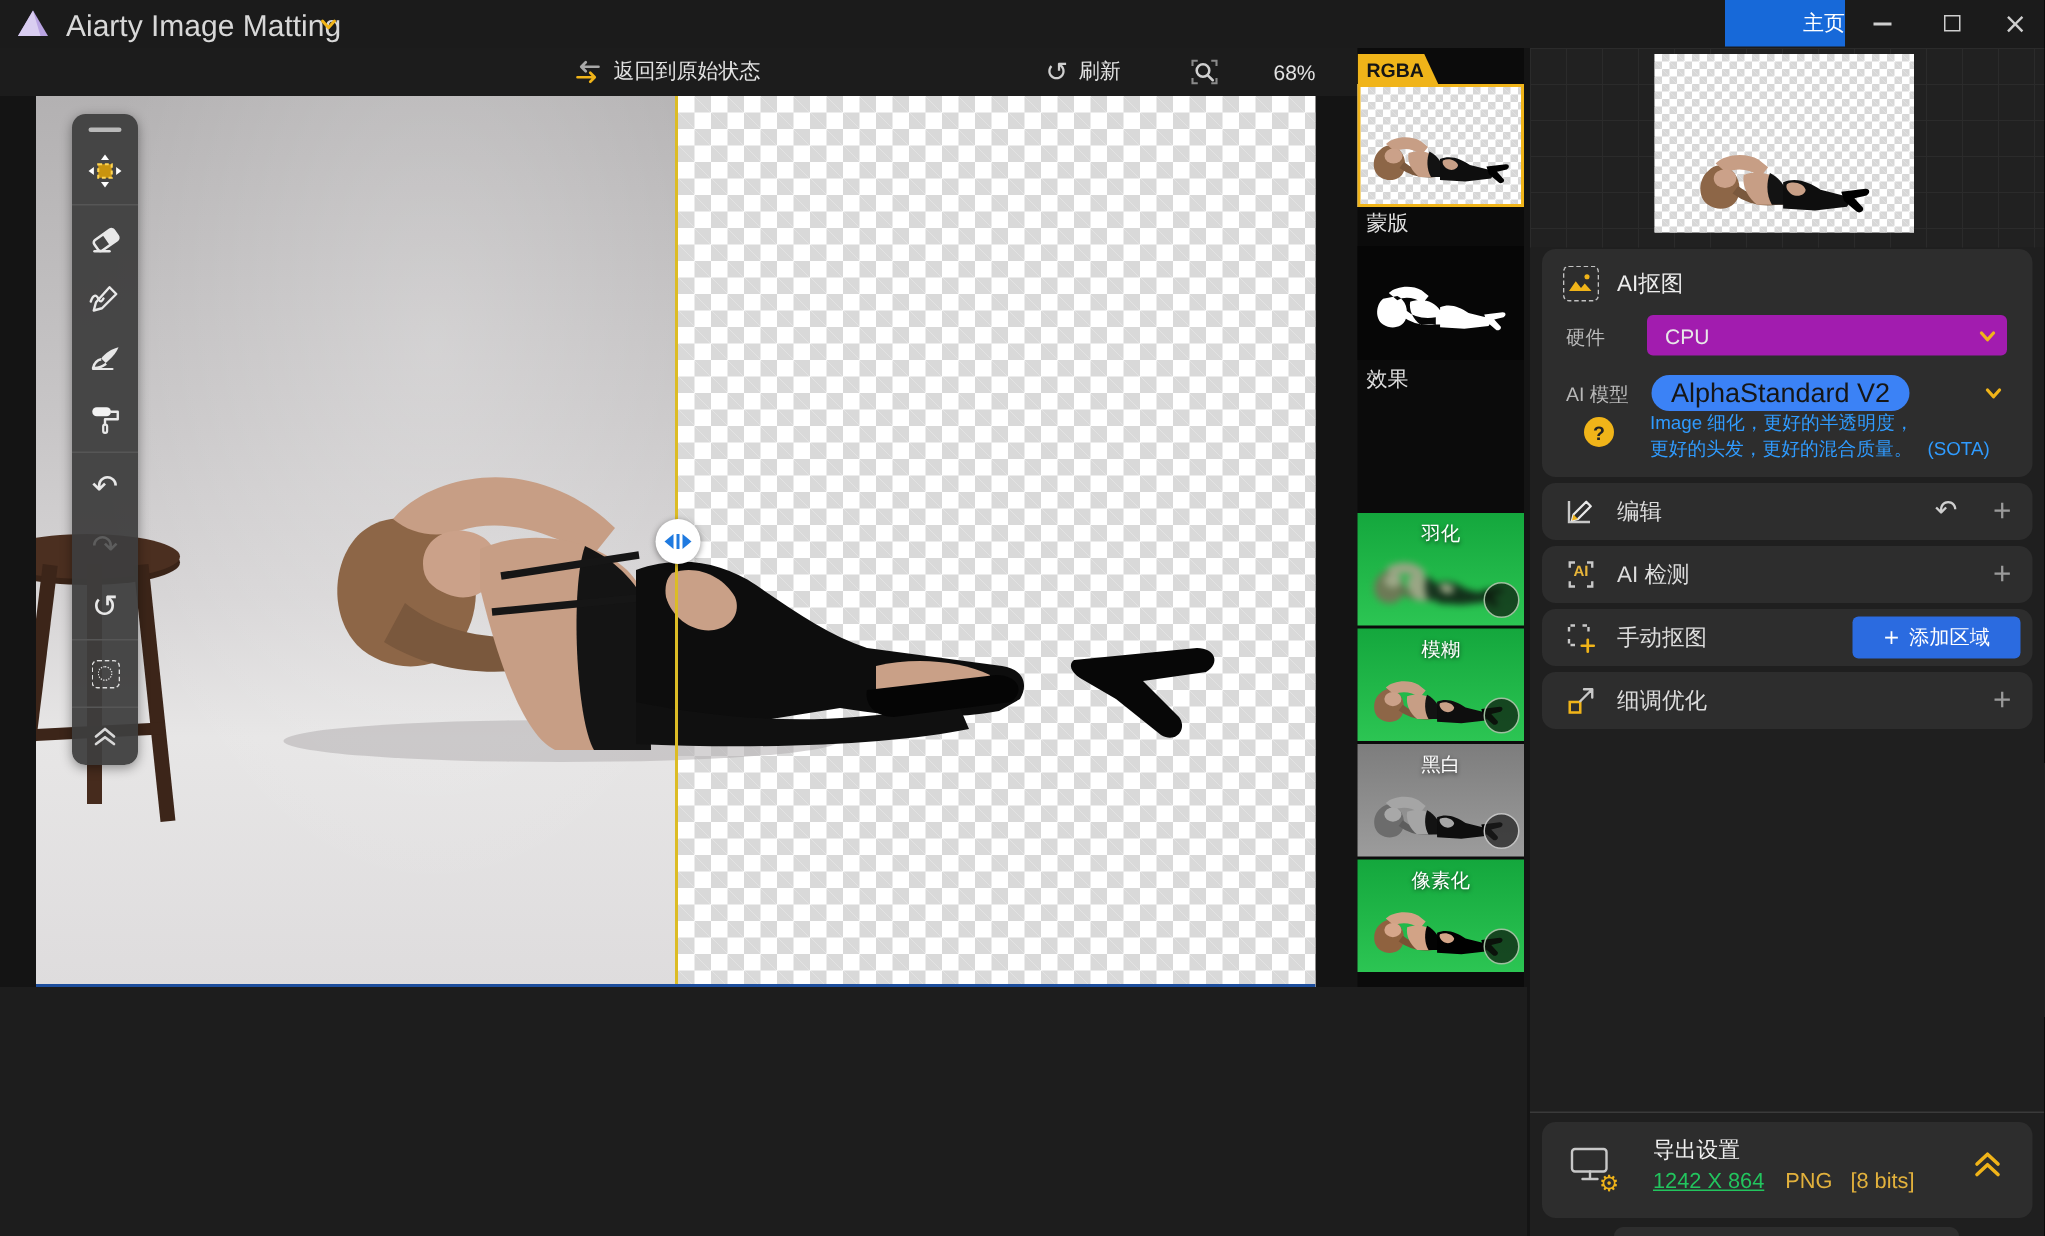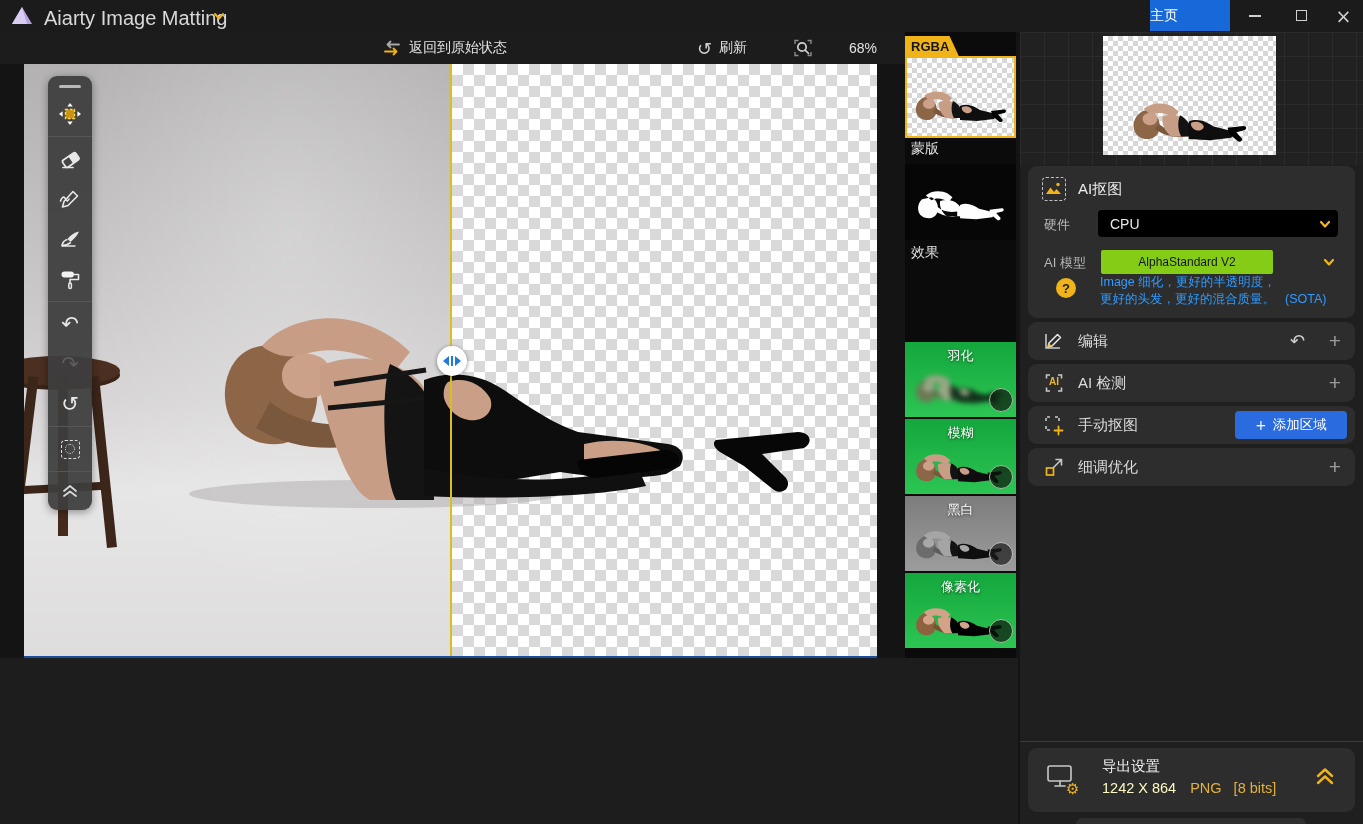--- a/index.html
+++ b/index.html
@@ -7,21 +7,21 @@
   body { font-family:"Liberation Sans","DejaVu Sans",sans-serif; }
   .app { position:relative; width:1363px; height:824px; background:#141414; overflow:hidden; }
   .abs { position:absolute; }
   .glyph { font-family:"DejaVu Sans",sans-serif; }
 
   
   .titlebar { left:0; top:0; width:1363px; height:32px; background:#1b1b1b; }
   .logo { left:10px; top:4px; width:24px; height:24px; }
   .app-name { left:44px; top:7px; font-size:20px; color:#d8d8d8; }
   .app-menu-chevron { left:212px; top:9px; width:14px; height:14px; }
-  .home-btn { left:1150px; top:0; width:80px; height:31px; background:#1769d9; color:#fff; font-size:14px; text-align:left; line-height:31px; cursor:pointer; }
+  .home-btn { left:1150px; top:0; width:80px; height:31px; background:#1769d9; color:#fff; font-size:14px; text-align:right; line-height:31px; cursor:pointer; }
   .win-btn { top:0; width:46px; height:31px; display:flex; align-items:center; justify-content:center; color:#cfcfcf; }
   .min-btn { left:1232px; } .max-btn { left:1278px; } .close-btn { left:1324px; width:39px; font-size:19px; }
   .min-bar { width:12px; height:2px; background:#cfcfcf; }
   .max-box { width:11px; height:11px; border:1.5px solid #cfcfcf; }
 
   
   .topbar { left:0; top:32px; width:905px; height:32px; background:#1c1c1c;padding-left:48px; }
   .tb-item { top:0; height:32px; display:flex; align-items:center; gap:7px; color:#e2e2e2; font-size:14px; }
   .tb-reset { left:382px; } .tb-refresh { left:697px; } .tb-zoom { left:793px;gap:36px; }
   .tb-refresh .glyph, .tb-zoom-chevron { color:#cfcfcf; }
@@ -86,41 +86,41 @@
   .preview-pane { left:0; top:0; width:343px; height:133px; background:#212121;
     background-image:linear-gradient(#2b2b2b 1px,transparent 1px),linear-gradient(90deg,#2b2b2b 1px,transparent 1px);
     background-size:24px 24px; overflow:hidden; }
   .preview-img { left:83px; top:4px; width:173px; height:119px; }
   .panel { left:8px; width:327px; background:#2d2d2d; border-radius:9px; }
   .ai-panel { top:134px; height:152px; }
   .panel-header { position:absolute; left:14px; top:11px; display:flex; align-items:center; gap:12px; }
   .panel-title { color:#ececec; font-size:15px; }
   .icon-ai { width:24px; height:24px; border:1.5px dashed #c2c2c2; border-radius:4px; position:relative; }
   .form-label { position:absolute; color:#b8b8b8; font-size:13px; }
-  .select { position:absolute; background:#000000; border-radius:4px; color:#e8e8e8; font-size:14px; display:flex; align-items:center; padding:0 12px; cursor:pointer; }
+  .select { position:absolute; background:#a21caf; border-radius:4px; color:#e8e8e8; font-size:14px; display:flex; align-items:center; padding:0 12px; cursor:pointer; }
   .chev-y { position:absolute; width:14px; height:14px; }
-  .model-pill { position:absolute; left:73px; top:84px; width:172px; height:24px; background:#84cc16; border-radius:2px; color:#161616; font-size:12px; display:flex; align-items:center; justify-content:center; cursor:pointer; }
+  .model-pill { position:absolute; left:73px; top:84px; width:172px; height:24px; background:#3b82f6; border-radius:12px; color:#161616; font-size:18px; display:flex; align-items:center; justify-content:center; cursor:pointer; }
   .help-circle { position:absolute; left:28px; top:112px; width:20px; height:20px; border-radius:50%; background:#f0b419; color:#222; font-size:13px; font-weight:bold; display:flex; align-items:center; justify-content:center; cursor:pointer; }
   .model-desc { position:absolute; left:72px; top:108px; width:250px; color:#2f9bff; font-size:12.5px; line-height:17px; }
   .sota { margin-left:10px; }
   .row-panel { height:38px; }
   .row-edit { top:290px; } .row-detect { top:332px; } .row-manual { top:374px; } .row-refine { top:416px; }
   .row-icon { position:absolute; left:14px; top:7px; width:24px; height:24px; }
   .row-label { position:absolute; left:50px; top:10px; color:#dcdcdc; font-size:15px; }
   .row-plus { position:absolute; right:14px; top:7px; color:#9a9a9a; font-size:21px; font-weight:300; cursor:pointer; }
   .row-undo { position:absolute; right:50px; top:8px; color:#cfcfcf; font-size:18px; cursor:pointer; }
   .detect-ai-text { position:absolute; left:4px; top:5px; width:16px; text-align:center; color:#e9b63a; font-size:10px; font-weight:bold; }
   .add-region-btn { position:absolute; right:8px; top:5px; width:112px; height:28px; background:#2b6be0; border-radius:4px; color:#fff; font-size:13.5px; display:flex; align-items:center; justify-content:center; gap:6px; cursor:pointer; }
   .sb-divider { left:0; top:709px; width:343px; height:1px; background:#3a3a3a; }
   .export-panel { top:716px; height:64px; }
   .export-icon { position:absolute; left:18px; top:16px; width:34px; height:32px; }
   .export-gear { position:absolute; left:20px; bottom:-2px; color:#f0b419; font-size:15px; }
   .export-title { position:absolute; left:74px; top:9px; color:#f2f2f2; font-size:14.5px; }
   .export-value { position:absolute; left:74px; top:32px; font-size:14.5px; }
-  .export-size { color:#fef9c3; } .export-format { color:#e2b13c; margin-left:14px; } .export-bits { color:#e2b13c; margin-left:12px;margin-top:40px; }
+  .export-size { color:#22c55e;text-decoration:underline; } .export-format { color:#e2b13c; margin-left:14px; } .export-bits { color:#e2b13c; margin-left:12px;margin-top:40px; }
   .export-collapse { position:absolute; right:18px; top:16px; cursor:pointer; }
   .export-peek { left:56px; top:786px; width:230px; height:6px; background:#2e2e2e; border-radius:10px 10px 0 0; }
 
   
   .bottombar { left:0; top:658px; width:1018px; height:166px; background:#1d1d1d; }
 
   svg.icon { display:block; }
 </style>
 </head>
 <body>

